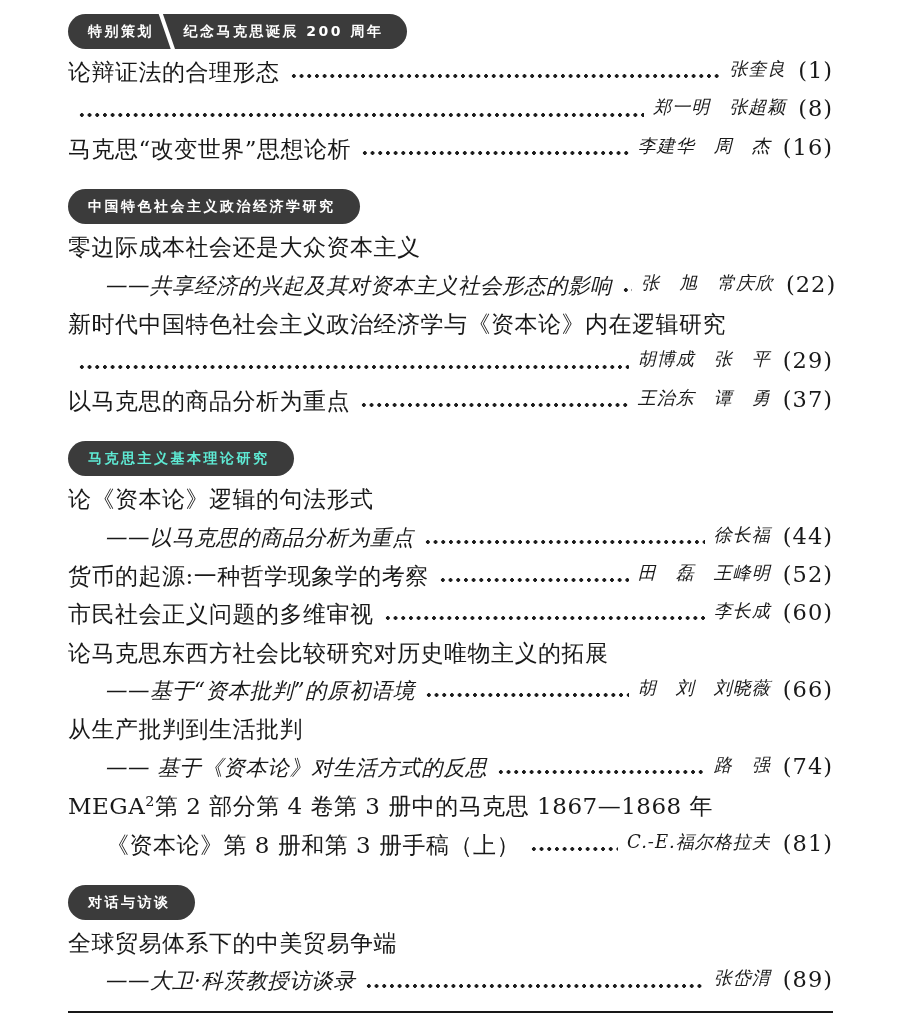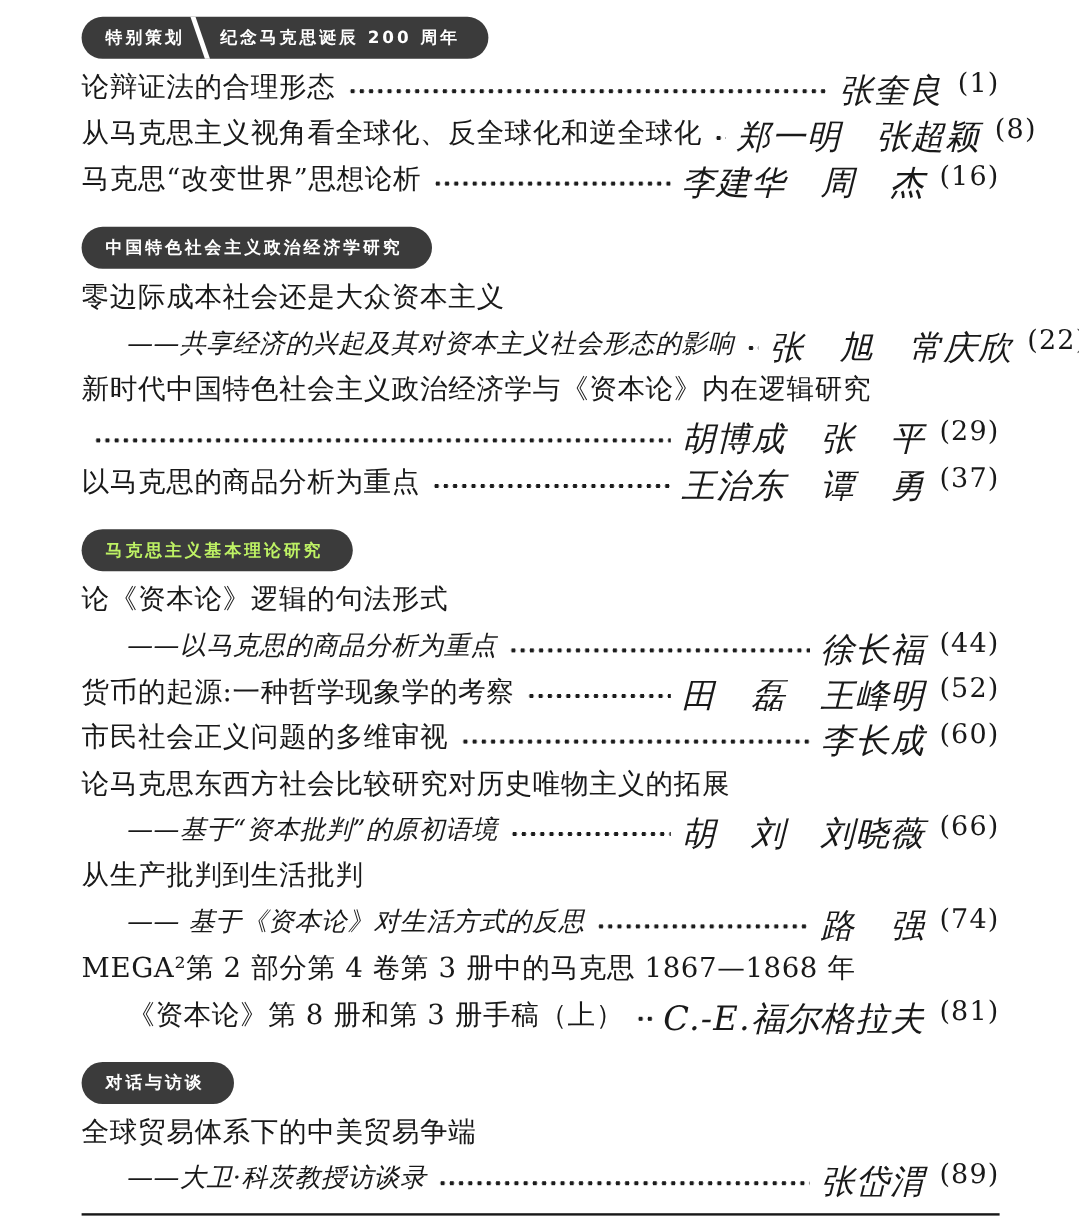--- a/index.html
+++ b/index.html
@@ -29,40 +29,39 @@
   }
   .row.indent{padding-left:38px}
   .title{flex:none}
   .kai{font-style:italic;font-size:21.5px}
   .leader{
     flex:1 1 auto;min-width:10px;align-self:stretch;
     margin:0 9px 0 10px;
     background-image:radial-gradient(circle,#1c1c1c 1.7px,transparent 2.1px);
     background-size:7.7px 10px;background-position:0 center;background-repeat:repeat-x;
   }
-  .authors{flex:none;font-style:italic;font-size:28px;letter-spacing:1px;margin-right:12px}
+  .authors{flex:none;font-style:italic;font-size:18px;letter-spacing:1px;margin-right:12px}
   .pageno{flex:none;font-size:22.5px;letter-spacing:1px}
   .rule{height:2px;margin-top:6px}
 </style>
 </head>
 <body style="background: rgb(255, 255, 255);">
 
 <div class="page" style="color: rgb(25, 25, 25);">
   <div id="sections">
       <div class="section"><div class="badge" style="background: rgb(59, 59, 59); color: rgb(255, 255, 255);">
           <span class="badge-label">特别策划</span>
           <span class="badge-divider"></span>
           <span class="badge-label">纪念马克思诞辰 200 周年</span>
         </div><div class="row">
           <span class="title">论辩证法的合理形态</span>
           <span class="leader"></span>
           <span class="authors">张奎良</span>
           <span class="pageno">(1)</span>
         </div><div class="row">
-          <span class="title">从马克思主义视角看全球化、反全球化和逆全球化</span>
           <span class="leader"></span>
           <span class="authors">郑一明　张超颖</span>
           <span class="pageno">(8)</span>
         </div><div class="row">
           <span class="title">马克思“改变世界”思想论析</span>
           <span class="leader"></span>
           <span class="authors">李建华　周　杰</span>
           <span class="pageno">(16)</span>
         </div></div>
       <div class="section"><div class="badge" style="background: rgb(59, 59, 59); color: rgb(255, 255, 255); justify-content: center;">
@@ -79,21 +78,21 @@
         </div><div class="row">
           <span class="leader"></span>
           <span class="authors">胡博成　张　平</span>
           <span class="pageno">(29)</span>
         </div><div class="row">
           <span class="title">以马克思的商品分析为重点</span>
           <span class="leader"></span>
           <span class="authors">王治东　谭　勇</span>
           <span class="pageno">(37)</span>
         </div></div>
-      <div class="section"><div class="badge" style="background: rgb(59, 59, 59); color: #bef264;">
+      <div class="section"><div class="badge" style="background: rgb(59, 59, 59); color: #5eead4;">
           <span class="badge-label">马克思主义基本理论研究</span>
         </div><div class="row">
           <span class="title">论《资本论》逻辑的句法形式</span>
         </div><div class="row indent">
           <span class="title kai">——以马克思的商品分析为重点</span>
           <span class="leader"></span>
           <span class="authors">徐长福</span>
           <span class="pageno">(44)</span>
         </div><div class="row">
           <span class="title">货币的起源:一种哲学现象学的考察</span>

